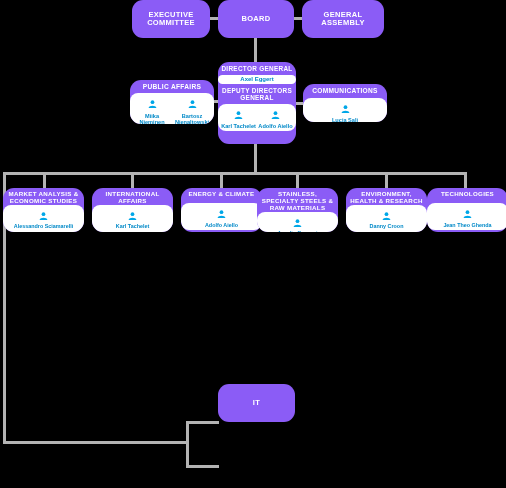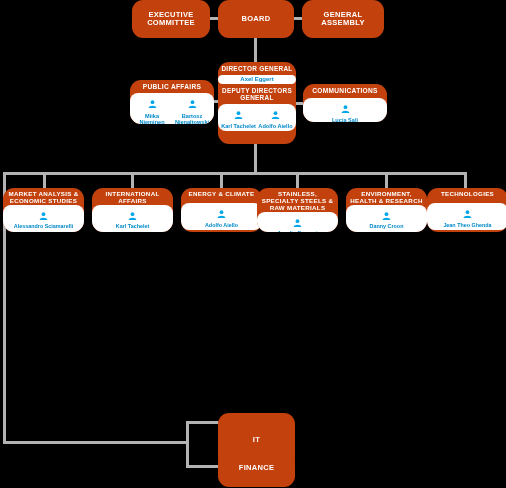--- a/index.html
+++ b/index.html
@@ -10,21 +10,21 @@
     -webkit-font-smoothing:antialiased;
   }
   #chart{position:absolute;left:0;top:0;width:506px;height:488px;}
 
   
   .conn{position:absolute;background:#b3b3b3;z-index:1;}
 
   
   .node{
     position:absolute;z-index:3;
-    background:#c2410c;
+    background:#8b5cf6;
     border-radius:11px;
     box-sizing:border-box;
     display:flex;flex-direction:column;
     align-items:stretch;justify-content:center;
     overflow:hidden;
   }
   .node .title{
     color:#ffffff;
     font-weight:bold;
     text-align:center;
@@ -98,21 +98,21 @@
   .dept .strip{margin-top:auto;}
   .dept .strip .pname{font-size:5.4px;}
   #d0{left:3px;}
   #d1{left:92px;}
   #d2{left:181px;}
   #d3{left:257px;}
   #d4{left:346px;}
   #d5{left:427px;}
 
   
-  #n-it{left:218px;top:413px;width:77px;height:54px;}
+  #n-it{left:218px;top:384px;width:77px;height:38px;}
   #n-it .title{font-size:7.5px;}
   #n-finance{left:218px;top:449px;width:77px;height:38px;}
   #n-finance .title{font-size:7.5px;}
 </style>
 </head>
 <body>
 
 <div id="chart">
 
   <div class="conn" style="left:208px;top:17px;width:12px;height:3px;"></div>
@@ -311,17 +311,14 @@
         </span>
         <span class="pname">Jean Theo Ghenda</span>
       </div>
     </div>
   </div>
 
   <div class="node plain" id="n-it">
     <div class="title">IT</div>
   </div>
 
-  <div class="node plain" id="n-finance">
-    <div class="title">FINANCE</div>
-  </div>
 
 </div>
 
 </body></html>

